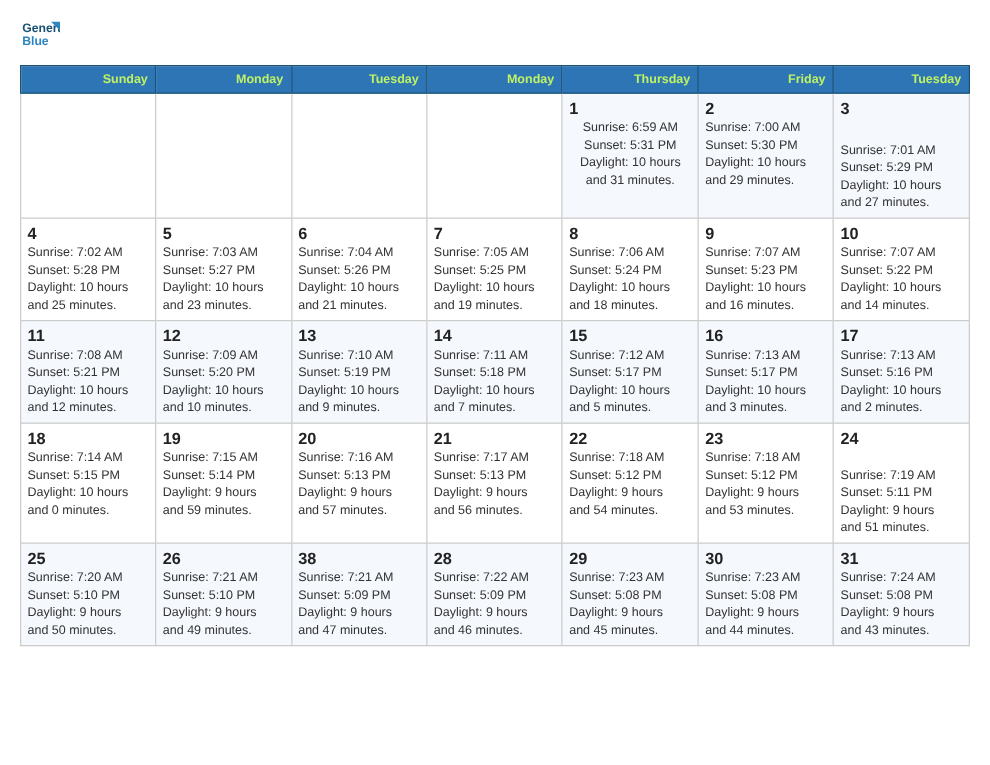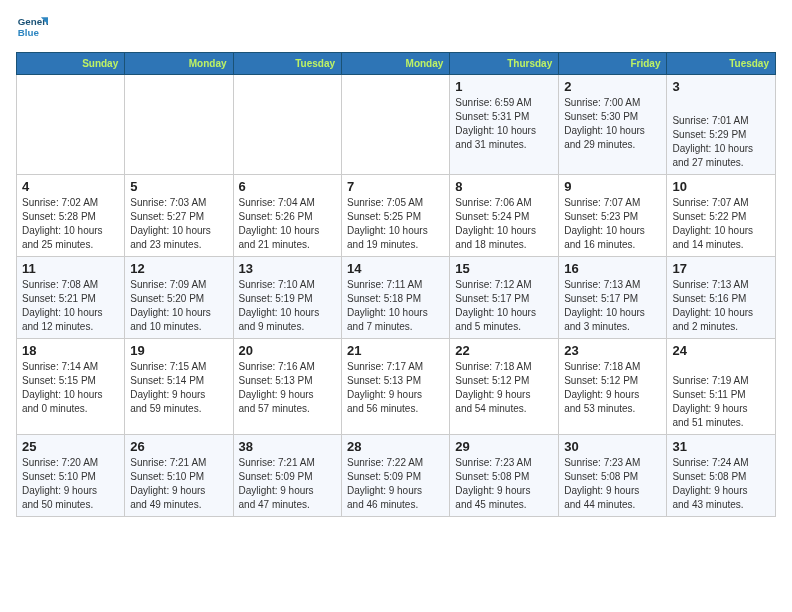--- a/index.html
+++ b/index.html
@@ -126,21 +126,21 @@
         </tr>
     </thead>
     <tbody id="calendar-body">
     <tr>
           <td class="empty-cell"></td>
           <td class="empty-cell"></td>
           <td class="empty-cell"></td>
           <td class="empty-cell"></td>
           <td>
             <span class="cell-date">1</span>
-            <div class="cell-info" style="white-space: pre-line;">Sunrise: 6:59 AM
+            <div class="cell-info" style="white-space: pre-line; text-align: center;">Sunrise: 6:59 AM
 Sunset: 5:31 PM
 Daylight: 10 hours
 and 31 minutes.</div>
           </td>
           <td>
             <span class="cell-date">2</span>
             <div class="cell-info" style="white-space: pre-line;">Sunrise: 7:00 AM
 Sunset: 5:30 PM
 Daylight: 10 hours
 and 29 minutes.</div>

